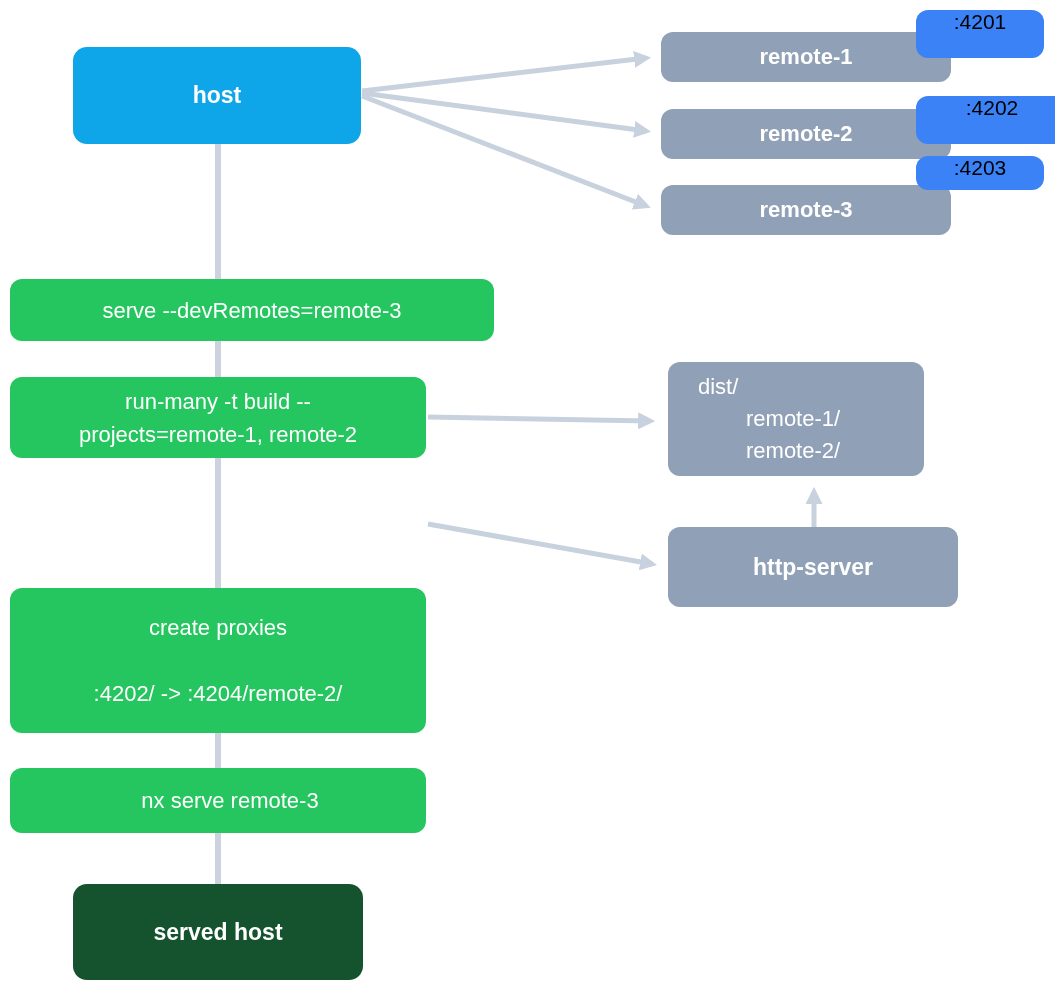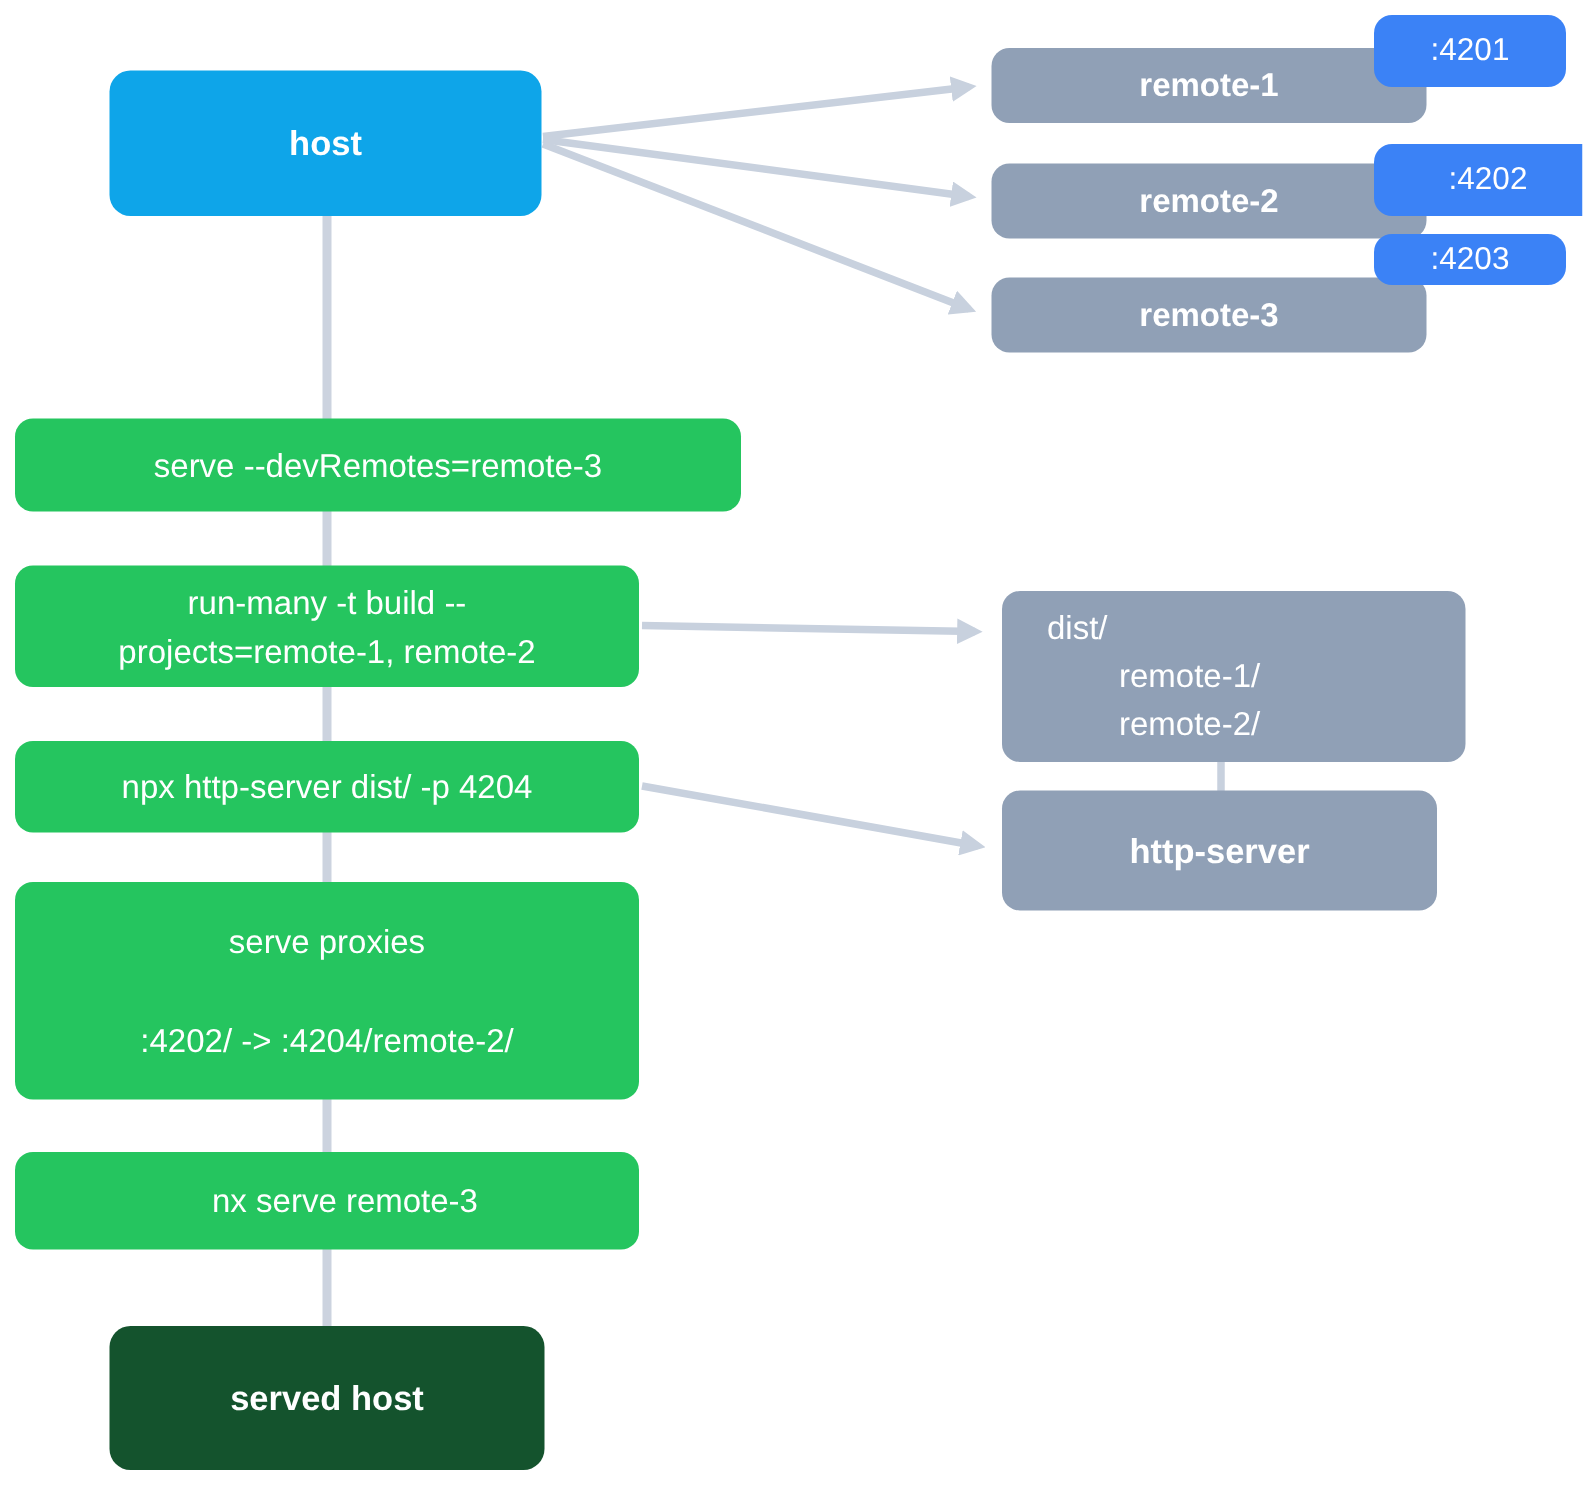--- a/index.html
+++ b/index.html
@@ -14,22 +14,22 @@
     text-align:center;
   }
   .host-box   { background:#0ea5e9; border-radius:14px; font-size:23px; font-weight:700; }
   .served-box { background:#14532d; border-radius:14px; font-size:23px; font-weight:700; }
   .green-box  { background:#25c55f; border-radius:12px; font-size:22px; font-weight:400; }
   .gray-box   { background:#90a0b6; border-radius:12px; font-size:22px; }
   .remote-box { font-weight:700; }
   .http-box   { font-weight:700; font-size:23px; }
   .badge {
     position:absolute; z-index:3; background:#3b82f6; border-radius:12px;
-    color:#ffffff; font-size:21px; font-weight:400;
-    display:flex; align-items:center; justify-content:center;
+    color:#000000; font-size:21px; font-weight:400;
+    display:flex; align-items:flex-start; justify-content:center;
   }
   .dist-box {
     align-items:flex-start; text-align:left; padding-left:30px; font-weight:400;
   }
   .line { line-height:33px; min-height:33px; white-space:pre; }
   .dist-line { line-height:32px; min-height:32px; }
   .indent { padding-left:48px; }
 </style>
 </head>
 <body>
@@ -77,39 +77,36 @@
 
   <div class="node green-box" style="left:10px; top:279px; width:484px; height:62px;">
     <div class="line">serve --devRemotes=remote-3</div>
   </div>
 
   <div class="node green-box" style="left:10px; top:377px; width:416px; height:81px;">
     <div class="line">run-many -t build --</div>
     <div class="line">projects=remote-1, remote-2</div>
   </div>
 
-  <div class="node green-box" style="left:10px; top:494px; width:416px; height:61px;">
-    <div class="line">npx http-server dist/ -p 4204</div>
-  </div>
 
   <div class="node green-box" style="left:10px; top:588px; width:416px; height:145px;">
-    <div class="line">serve proxies</div>
+    <div class="line">create proxies</div>
     <div class="line"></div>
     <div class="line">:4202/ -&gt; :4204/remote-2/</div>
   </div>
 
   <div class="node green-box" style="left:10px; top:768px; width:416px; height:65px;padding-left:24px;">
     <div class="line">nx serve remote-3</div>
   </div>
 
   <div class="node served-box" style="left:73px; top:884px; width:290px; height:96px;">
     <span>served host</span>
   </div>
 
-  <div class="node gray-box dist-box" style="left:668px; top:362px; width:309px; height:114px;margin-top:32px;">
+  <div class="node gray-box dist-box" style="left:668px; top:362px; width:256px; height:114px;">
     <div class="dist-line">dist/</div>
     <div class="dist-line indent">remote-1/</div>
     <div class="dist-line indent">remote-2/</div>
   </div>
 
   <div class="node gray-box http-box" style="left:668px; top:527px; width:290px; height:80px;">
     <span>http-server</span>
   </div>
 
 </div>

